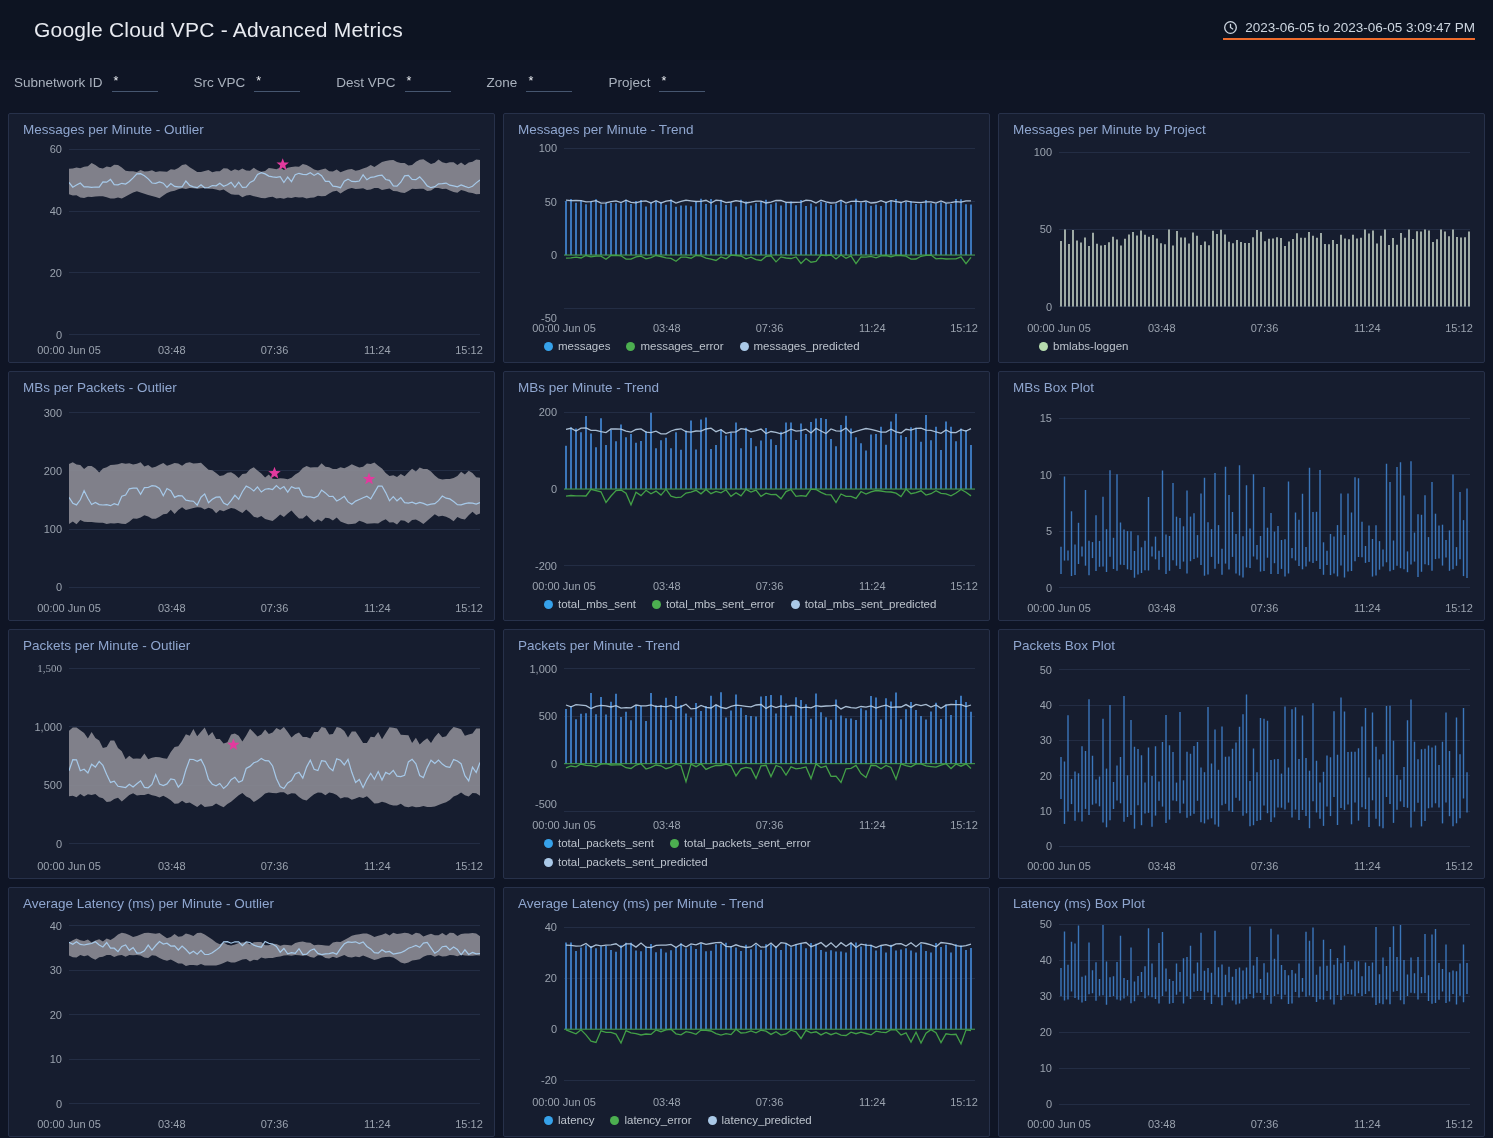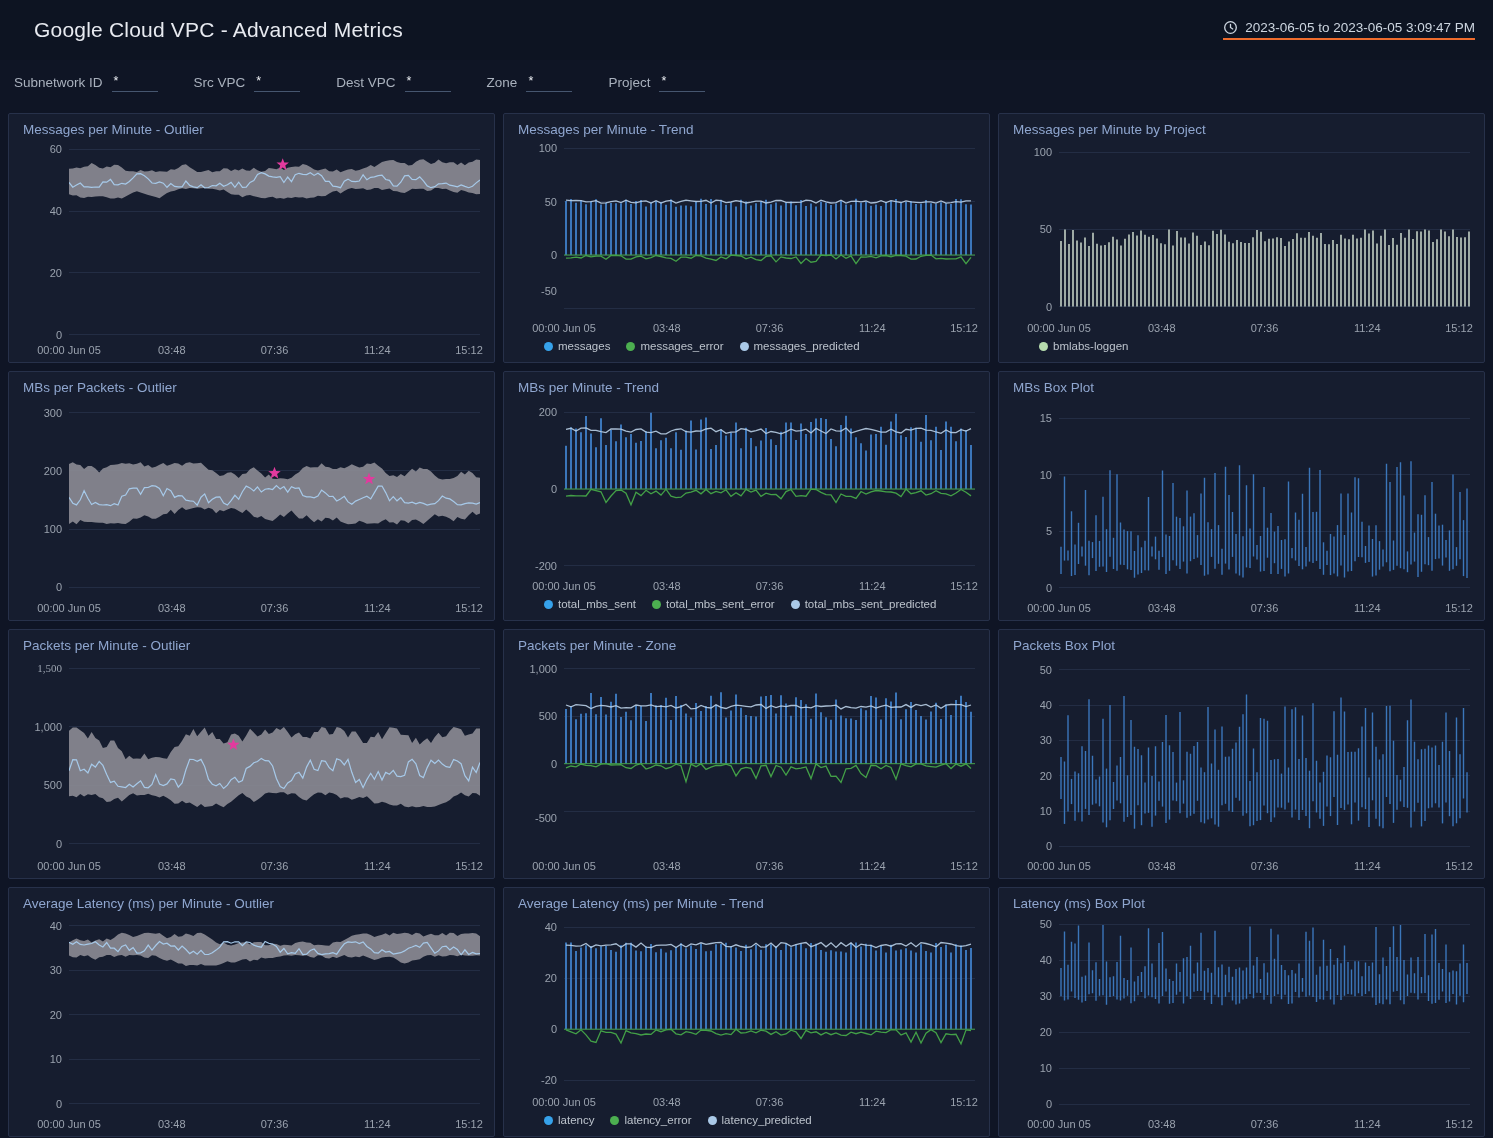--- a/index.html
+++ b/index.html
@@ -125,21 +125,21 @@
           <span class="xtick" style="left: 100%; transform: translateX(-90%);">15:12</span>
         </div>
     </div>
 
   </section>
 
   <section class="panel">
     <h2 class="panel-title">Messages per Minute - Trend</h2>
     <div class="chart">
       <div class="y-axis">
-          <span class="ytick" style="top: 148px;">-50</span>
+          <span class="ytick" style="top: 175px;">-50</span>
           <span class="ytick" style="top: 112px;">0</span>
           <span class="ytick" style="top: 58.6667px;">50</span>
           <span class="ytick" style="top: 5.33333px;">100</span>
         </div>
       <div class="plot">
           <svg width="411" height="176">
             <line x1="0" y1="165.3" x2="411" y2="165.3" stroke="#232d44" stroke-width="1" shape-rendering="crispEdges"></line>
             <line x1="0" y1="112.0" x2="411" y2="112.0" stroke="#232d44" stroke-width="1" shape-rendering="crispEdges"></line>
             <line x1="0" y1="58.7" x2="411" y2="58.7" stroke="#232d44" stroke-width="1" shape-rendering="crispEdges"></line>
             <line x1="0" y1="5.3" x2="411" y2="5.3" stroke="#232d44" stroke-width="1" shape-rendering="crispEdges"></line>
@@ -714,24 +714,24 @@
           <span class="xtick" style="left: 25%; transform: translateX(-50%);">03:48</span>
           <span class="xtick" style="left: 50%; transform: translateX(-50%);">07:36</span>
           <span class="xtick" style="left: 75%; transform: translateX(-50%);">11:24</span>
           <span class="xtick" style="left: 100%; transform: translateX(-90%);">15:12</span>
         </div>
     </div>
 
   </section>
 
   <section class="panel">
-    <h2 class="panel-title">Packets per Minute - Zone</h2>
+    <h2 class="panel-title">Packets per Minute - Trend</h2>
     <div class="chart">
       <div class="y-axis">
-          <span class="ytick" style="top: 159px; text-align: center;">-500</span>
+          <span class="ytick" style="top: 145px; text-align: center;">-500</span>
           <span class="ytick" style="top: 104.667px;">0</span>
           <span class="ytick" style="top: 57.0909px;">500</span>
           <span class="ytick" style="top: 9.51515px;">1,000</span>
         </div>
       <div class="plot">
           <svg width="411" height="157">
             <line x1="0" y1="152.2" x2="411" y2="152.2" stroke="#232d44" stroke-width="1" shape-rendering="crispEdges"></line>
             <line x1="0" y1="104.7" x2="411" y2="104.7" stroke="#232d44" stroke-width="1" shape-rendering="crispEdges"></line>
             <line x1="0" y1="57.1" x2="411" y2="57.1" stroke="#232d44" stroke-width="1" shape-rendering="crispEdges"></line>
             <line x1="0" y1="9.5" x2="411" y2="9.5" stroke="#232d44" stroke-width="1" shape-rendering="crispEdges"></line>
@@ -823,20 +823,34 @@
           </svg>
         </div>
       <div class="x-axis">
           <span class="xtick" style="left: 0%; transform: translateX(-50%);">00:00 Jun 05</span>
           <span class="xtick" style="left: 25%; transform: translateX(-50%);">03:48</span>
           <span class="xtick" style="left: 50%; transform: translateX(-50%);">07:36</span>
           <span class="xtick" style="left: 75%; transform: translateX(-50%);">11:24</span>
           <span class="xtick" style="left: 100%; transform: translateX(-90%);">15:12</span>
         </div>
     </div>
+    <div class="legend">
+        <span class="legend-item">
+          <span class="legend-dot" style="background: rgb(54, 162, 235);"></span>
+          <span>total_packets_sent</span>
+        </span>
+        <span class="legend-item">
+          <span class="legend-dot" style="background: rgb(76, 175, 80);"></span>
+          <span>total_packets_sent_error</span>
+        </span>
+        <span class="legend-item">
+          <span class="legend-dot" style="background: rgb(170, 201, 232);"></span>
+          <span>total_packets_sent_predicted</span>
+        </span>
+      </div>
   </section>
 
   <section class="panel">
     <h2 class="panel-title">Packets Box Plot</h2>
     <div class="chart">
       <div class="y-axis">
           <span class="ytick" style="top: 187.393px;">0</span>
           <span class="ytick" style="top: 152.036px;">10</span>
           <span class="ytick" style="top: 116.679px;">20</span>
           <span class="ytick" style="top: 81.3214px;">30</span>

